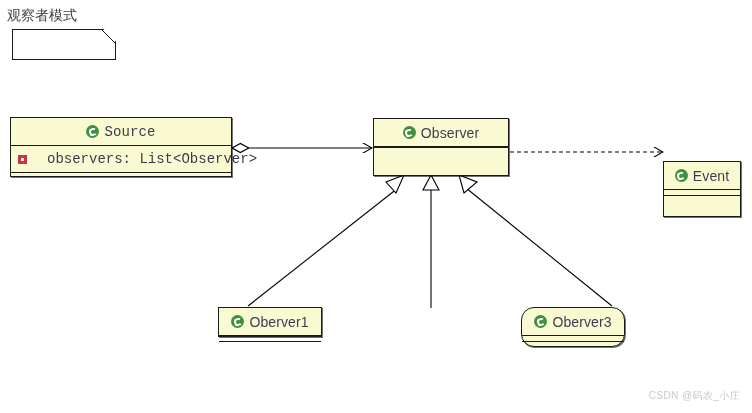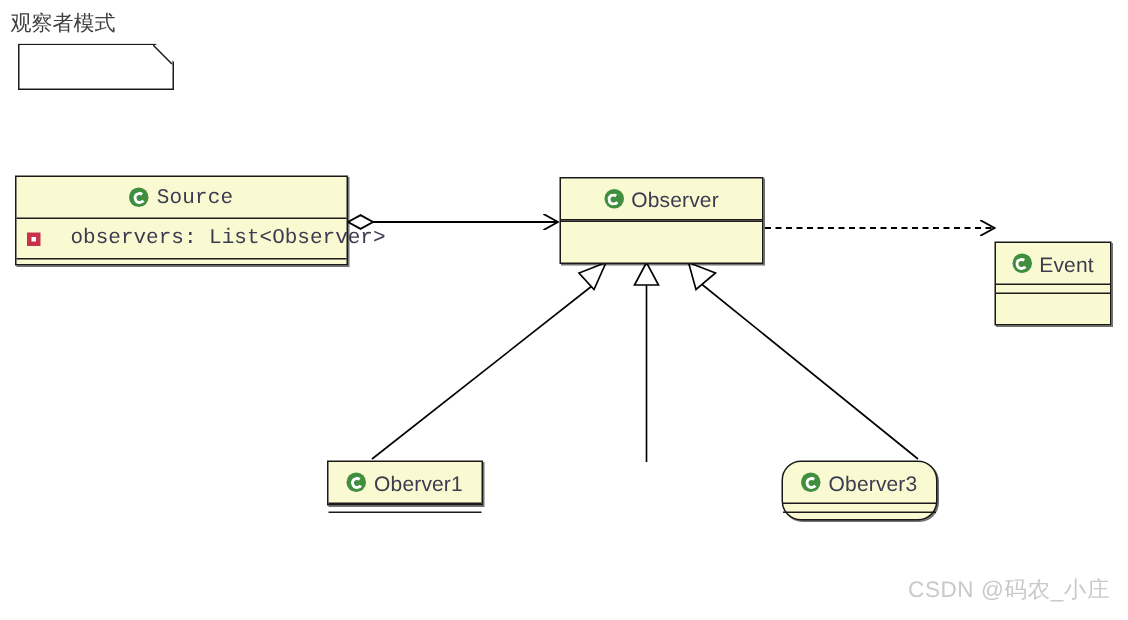--- a/index.html
+++ b/index.html
@@ -140,21 +140,21 @@
     width: 3px;
     height: 3px;
     background: #ffffff;
   }
 
   
   .watermark {
     position: absolute;
     right: 12px;
     bottom: 10px;
-    font-size: 15px;
+    font-size: 10px;
     color: #c9c9c9;
     white-space: nowrap;
     letter-spacing: 0.4px;
   }
 </style>
 </head>
 <body>
 
 <div id="canvas">
 

